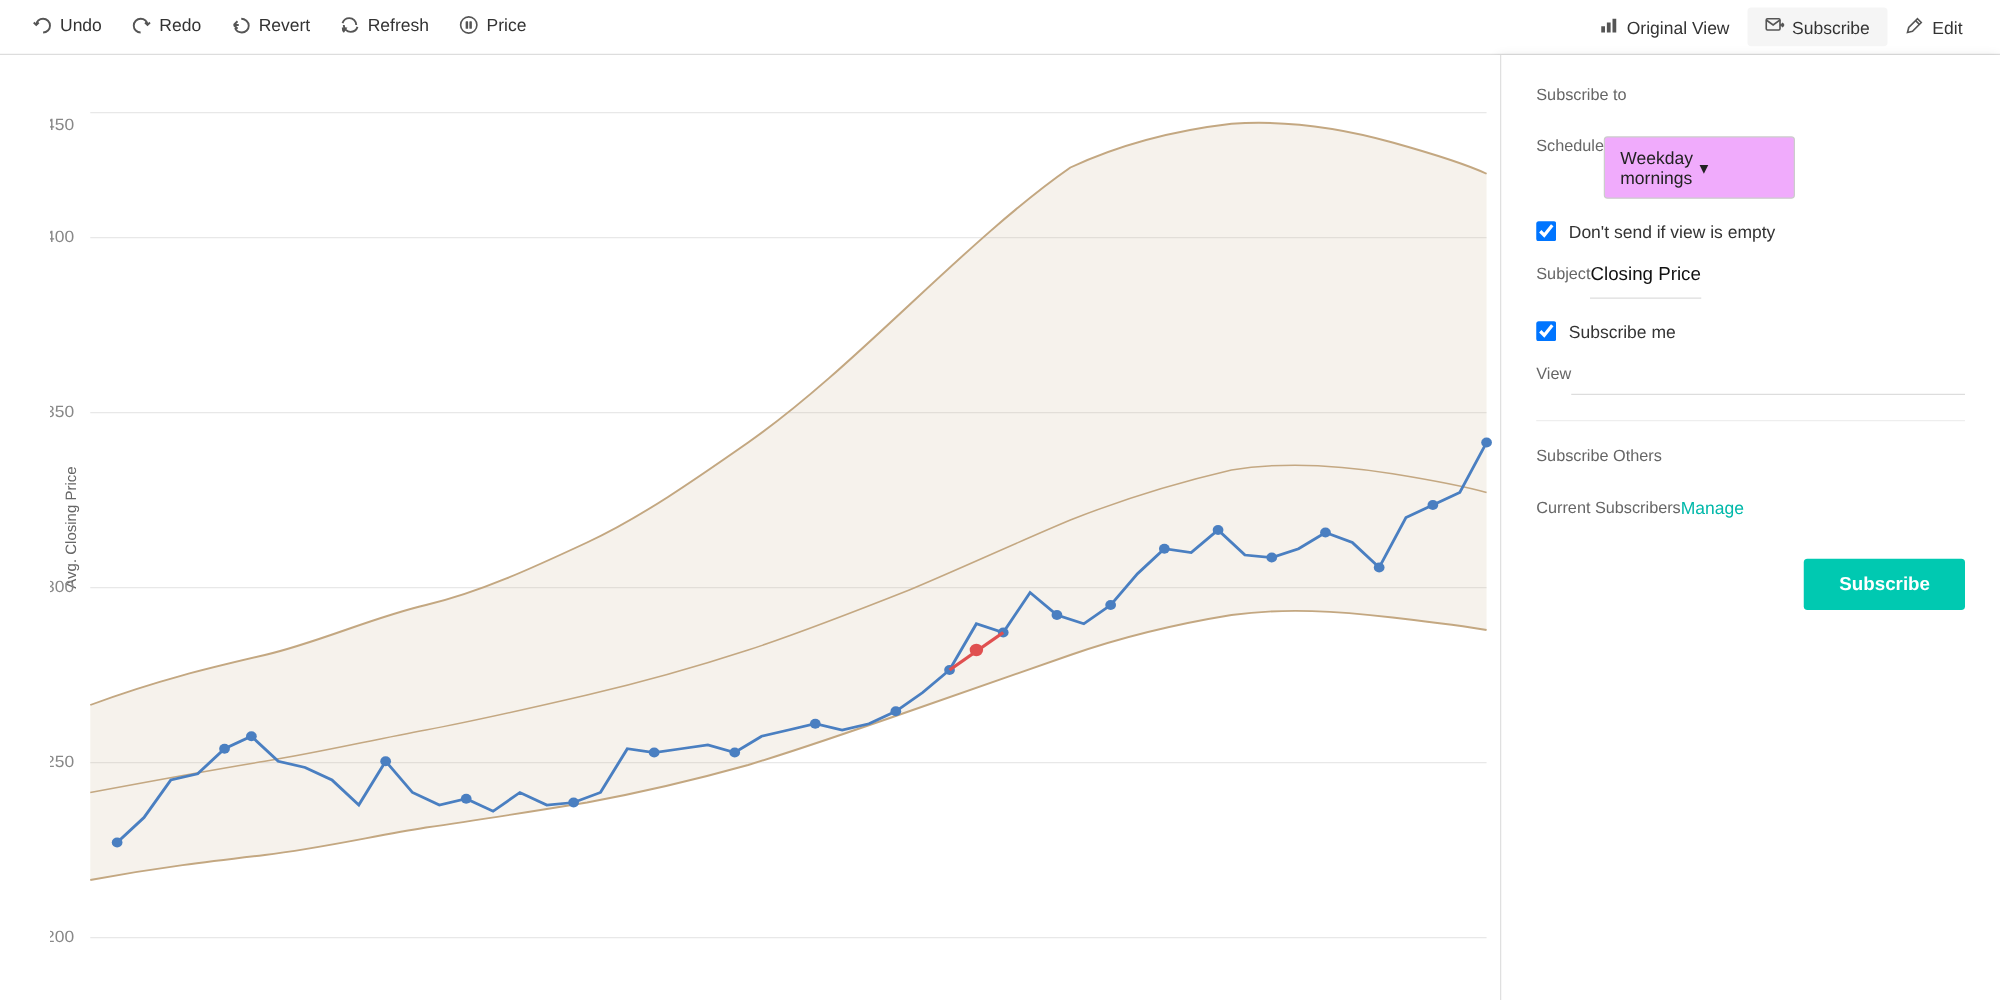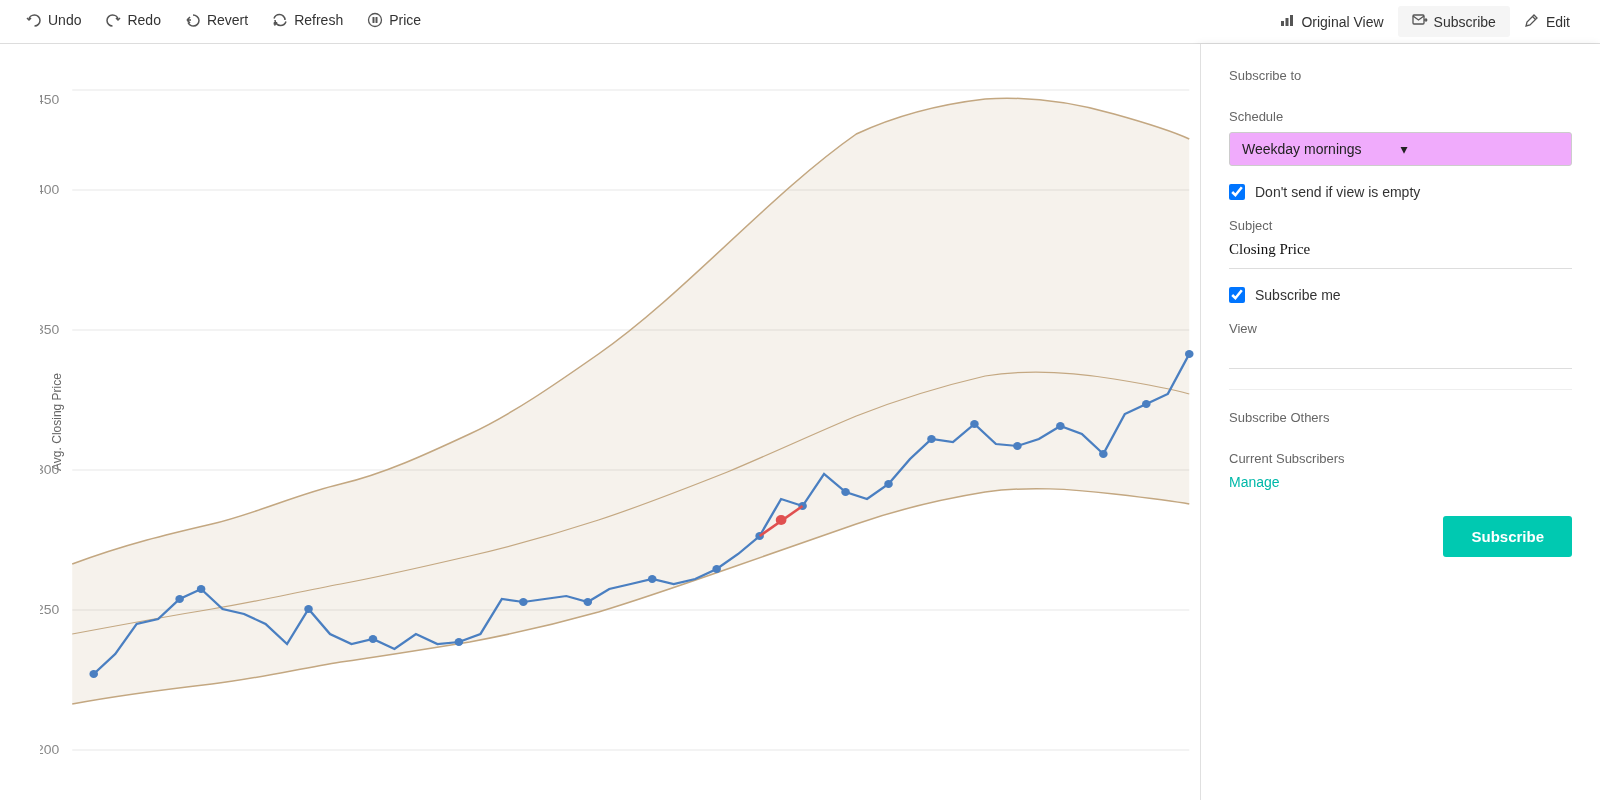--- a/index.html
+++ b/index.html
@@ -166,21 +166,20 @@
       font-size: 14px;
       color: #333;
     }
 
     
     .subject-value {
       font-size: 15px;
       color: #111;
       border-bottom: 1px solid #ddd;
       padding-bottom: 10px;
-      font-family: Liberation Serif, serif;
     }
 
     
     .email-input {
       border: none;
       border-bottom: 1px solid #ddd;
       outline: none;
       font-size: 14px;
       color: #333;
       padding: 4px 0;
@@ -204,21 +203,21 @@
       border: none;
       border-radius: 3px;
       padding: 12px 28px;
       font-size: 15px;
       font-weight: 600;
       cursor: pointer;
       align-self: flex-end;
       margin-top: 8px;
     }
 
-    .section-block { display: flex; flex-direction: column; }
+    .section-block { display: flex; flex-direction: row; }
 
     .panel-divider {
       height: 1px;
       background: #eee;
       margin: 2px 0;
     }
   </style>
 </head>
 <body>
 

